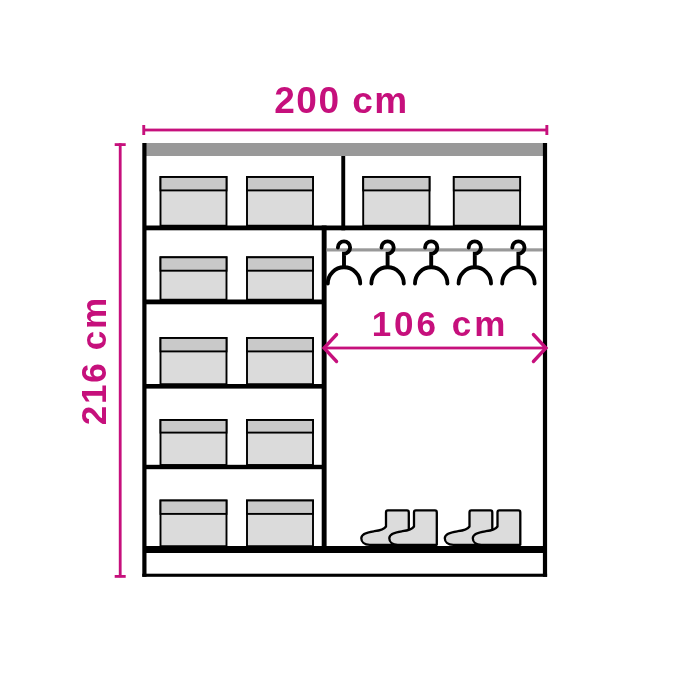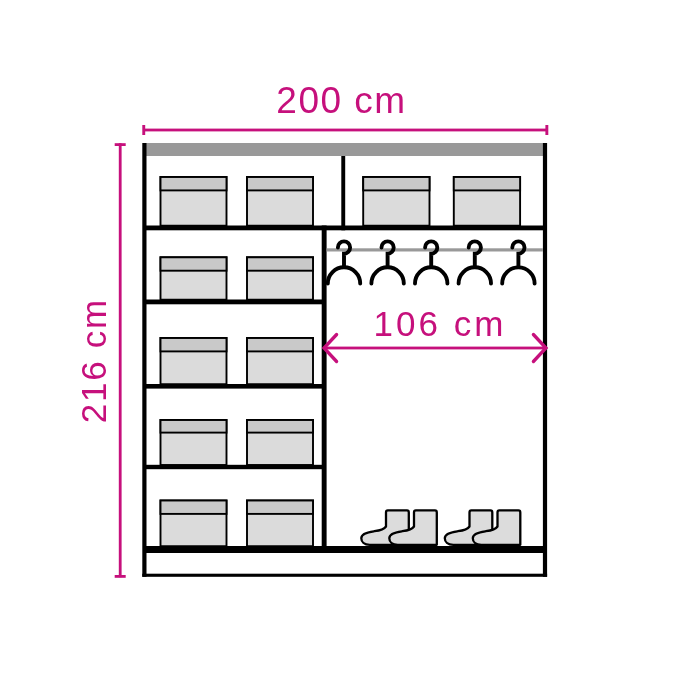--- a/index.html
+++ b/index.html
@@ -1,16 +1,16 @@
 <!DOCTYPE html>
 <html><head>
 <meta charset="utf-8">
 <style>
   html,body{margin:0;padding:0;background:#ffffff;}
-  .wrap{width:679px;height:681px;position:relative;overflow:hidden;}
+  .wrap{width:679px;height:681px;position:relative;overflow:hidden;font-weight:bold;}
   text{font-family:"Liberation Sans",sans-serif;}
 </style>
 </head>
 <body>
 <div class="wrap">
 <svg width="679" height="681" viewBox="0 0 679 681" xmlns="http://www.w3.org/2000/svg">
 
 <rect x="0" y="0" width="679" height="681" fill="#ffffff"></rect>
 
 <g fill="#c6107c">

